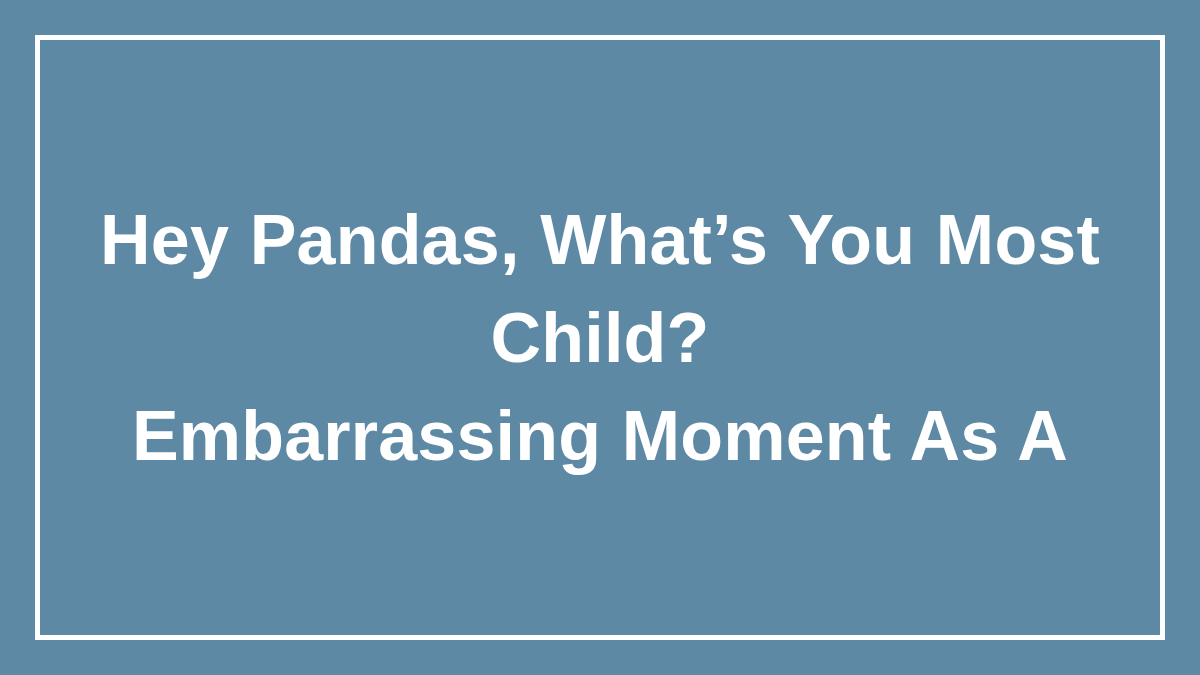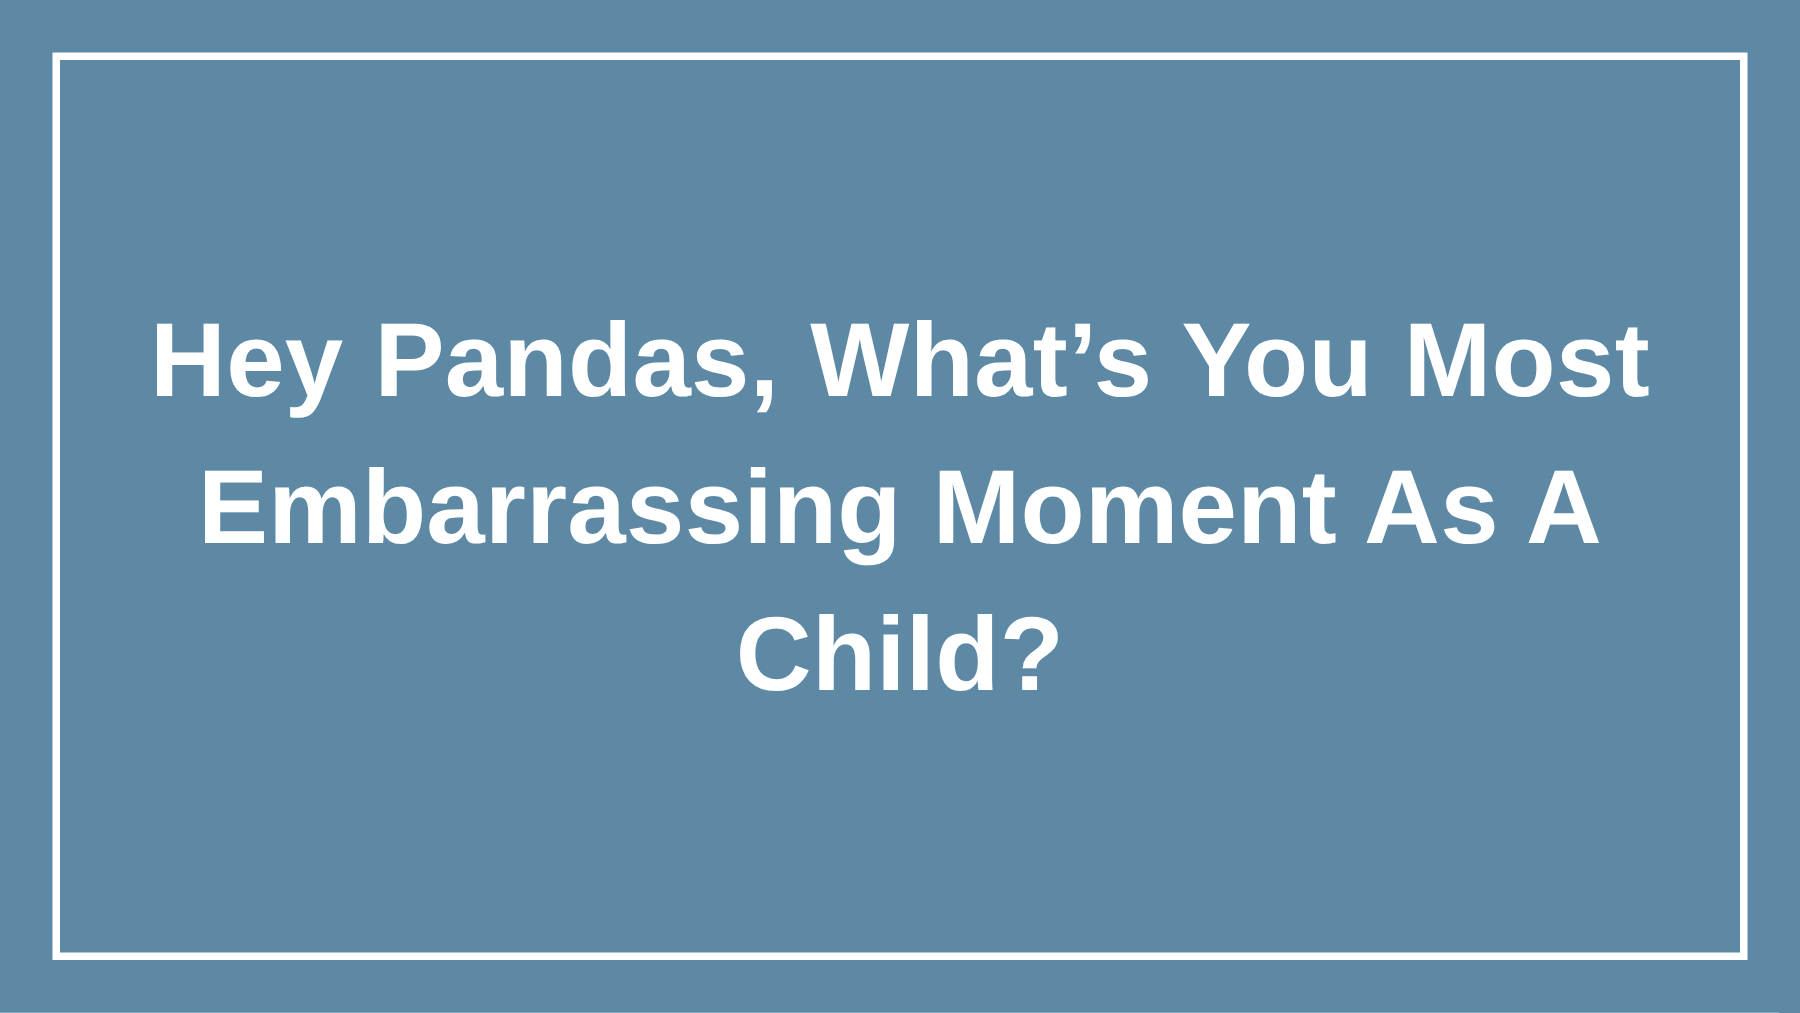--- a/index.html
+++ b/index.html
@@ -70,18 +70,18 @@
 </head>
 <body>
 
 <div class="card" style="background: rgb(93, 137, 165);">
 
   <div class="frame" style="border: 5px solid rgb(255, 255, 255); left: 35px; top: 35px; width: 1130px; height: 605px;"></div>
 
   <div class="headline-wrap" style="left: 35px; top: 35px; width: 1130px; height: 605px;">
     <h1 class="headline" style="color: rgb(255, 255, 255); font-size: 70px; line-height: 98px; text-align: center; font-weight: bold;">
       <span class="ln">Hey Pandas, What’s You Most</span>
+      <span class="ln">Child?</span>
       <span class="ln">Embarrassing Moment As A</span>
-      <span class="ln">Child?</span>
     </h1>
   </div>
 
 </div>
 
 </body></html>

